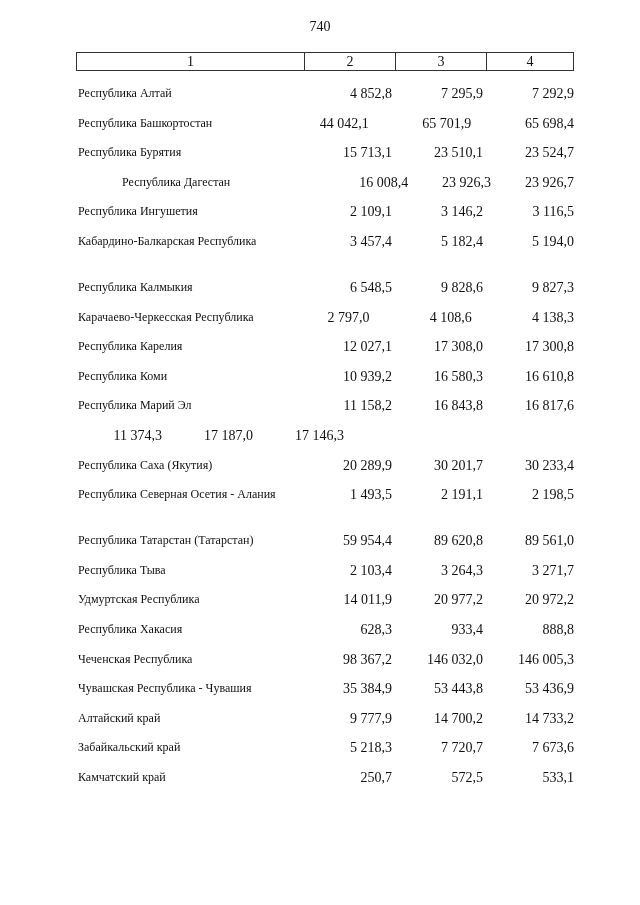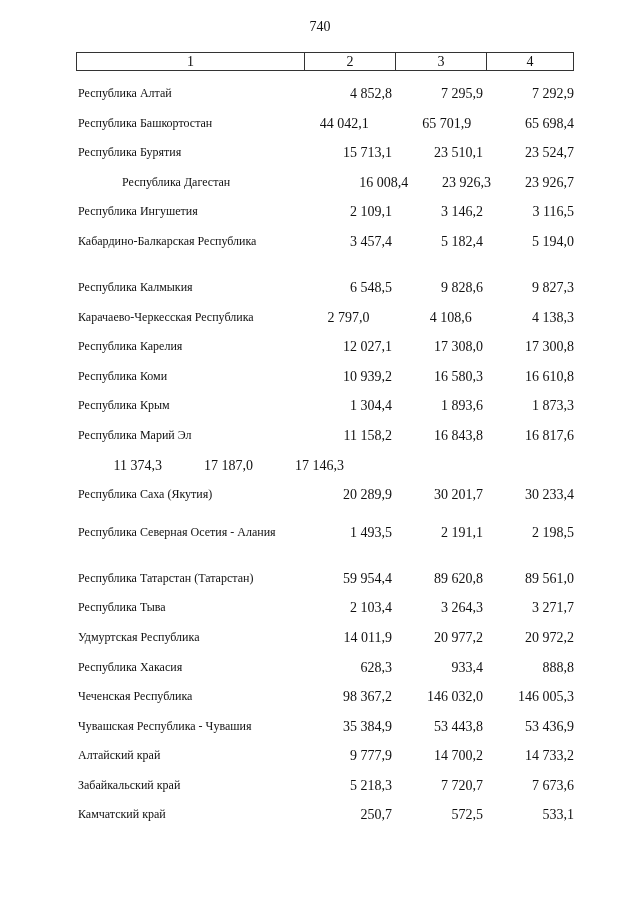--- a/index.html
+++ b/index.html
@@ -99,43 +99,37 @@
       <div class="cell-num n3">17 308,0</div>
       <div class="cell-num n4">17 300,8</div>
     </div>
     <div class="row" style="height: 29.6px;">
       <div class="cell-name">Республика Коми</div>
       <div class="cell-num n2">10 939,2</div>
       <div class="cell-num n3">16 580,3</div>
       <div class="cell-num n4">16 610,8</div>
     </div>
     <div class="row" style="height: 29.6px;">
-      <div class="cell-name">Республика Крым</div>
-      <div class="cell-num n2">1 304,4</div>
-      <div class="cell-num n3">1 893,6</div>
-      <div class="cell-num n4">1 873,3</div>
-    </div>
-    <div class="row" style="height: 29.6px;">
       <div class="cell-name">Республика Марий Эл</div>
       <div class="cell-num n2">11 158,2</div>
       <div class="cell-num n3">16 843,8</div>
       <div class="cell-num n4">16 817,6</div>
     </div>
     <div class="row" style="height: 29.6px;">
       <div class="cell-num n2">11 374,3</div>
       <div class="cell-num n3">17 187,0</div>
       <div class="cell-num n4">17 146,3</div>
     </div>
     <div class="row" style="height: 29.6px;">
       <div class="cell-name">Республика Саха (Якутия)</div>
       <div class="cell-num n2">20 289,9</div>
       <div class="cell-num n3">30 201,7</div>
       <div class="cell-num n4">30 233,4</div>
     </div>
-    <div class="row" style="height: 46px; margin-top: 8px;">
+    <div class="row" style="height: 46px;">
       <div class="cell-name">Республика Северная Осетия - Алания</div>
       <div class="cell-num n2">1 493,5</div>
       <div class="cell-num n3">2 191,1</div>
       <div class="cell-num n4">2 198,5</div>
     </div>
     <div class="row" style="height: 29.6px;">
       <div class="cell-name">Республика Татарстан (Татарстан)</div>
       <div class="cell-num n2">59 954,4</div>
       <div class="cell-num n3">89 620,8</div>
       <div class="cell-num n4">89 561,0</div>

